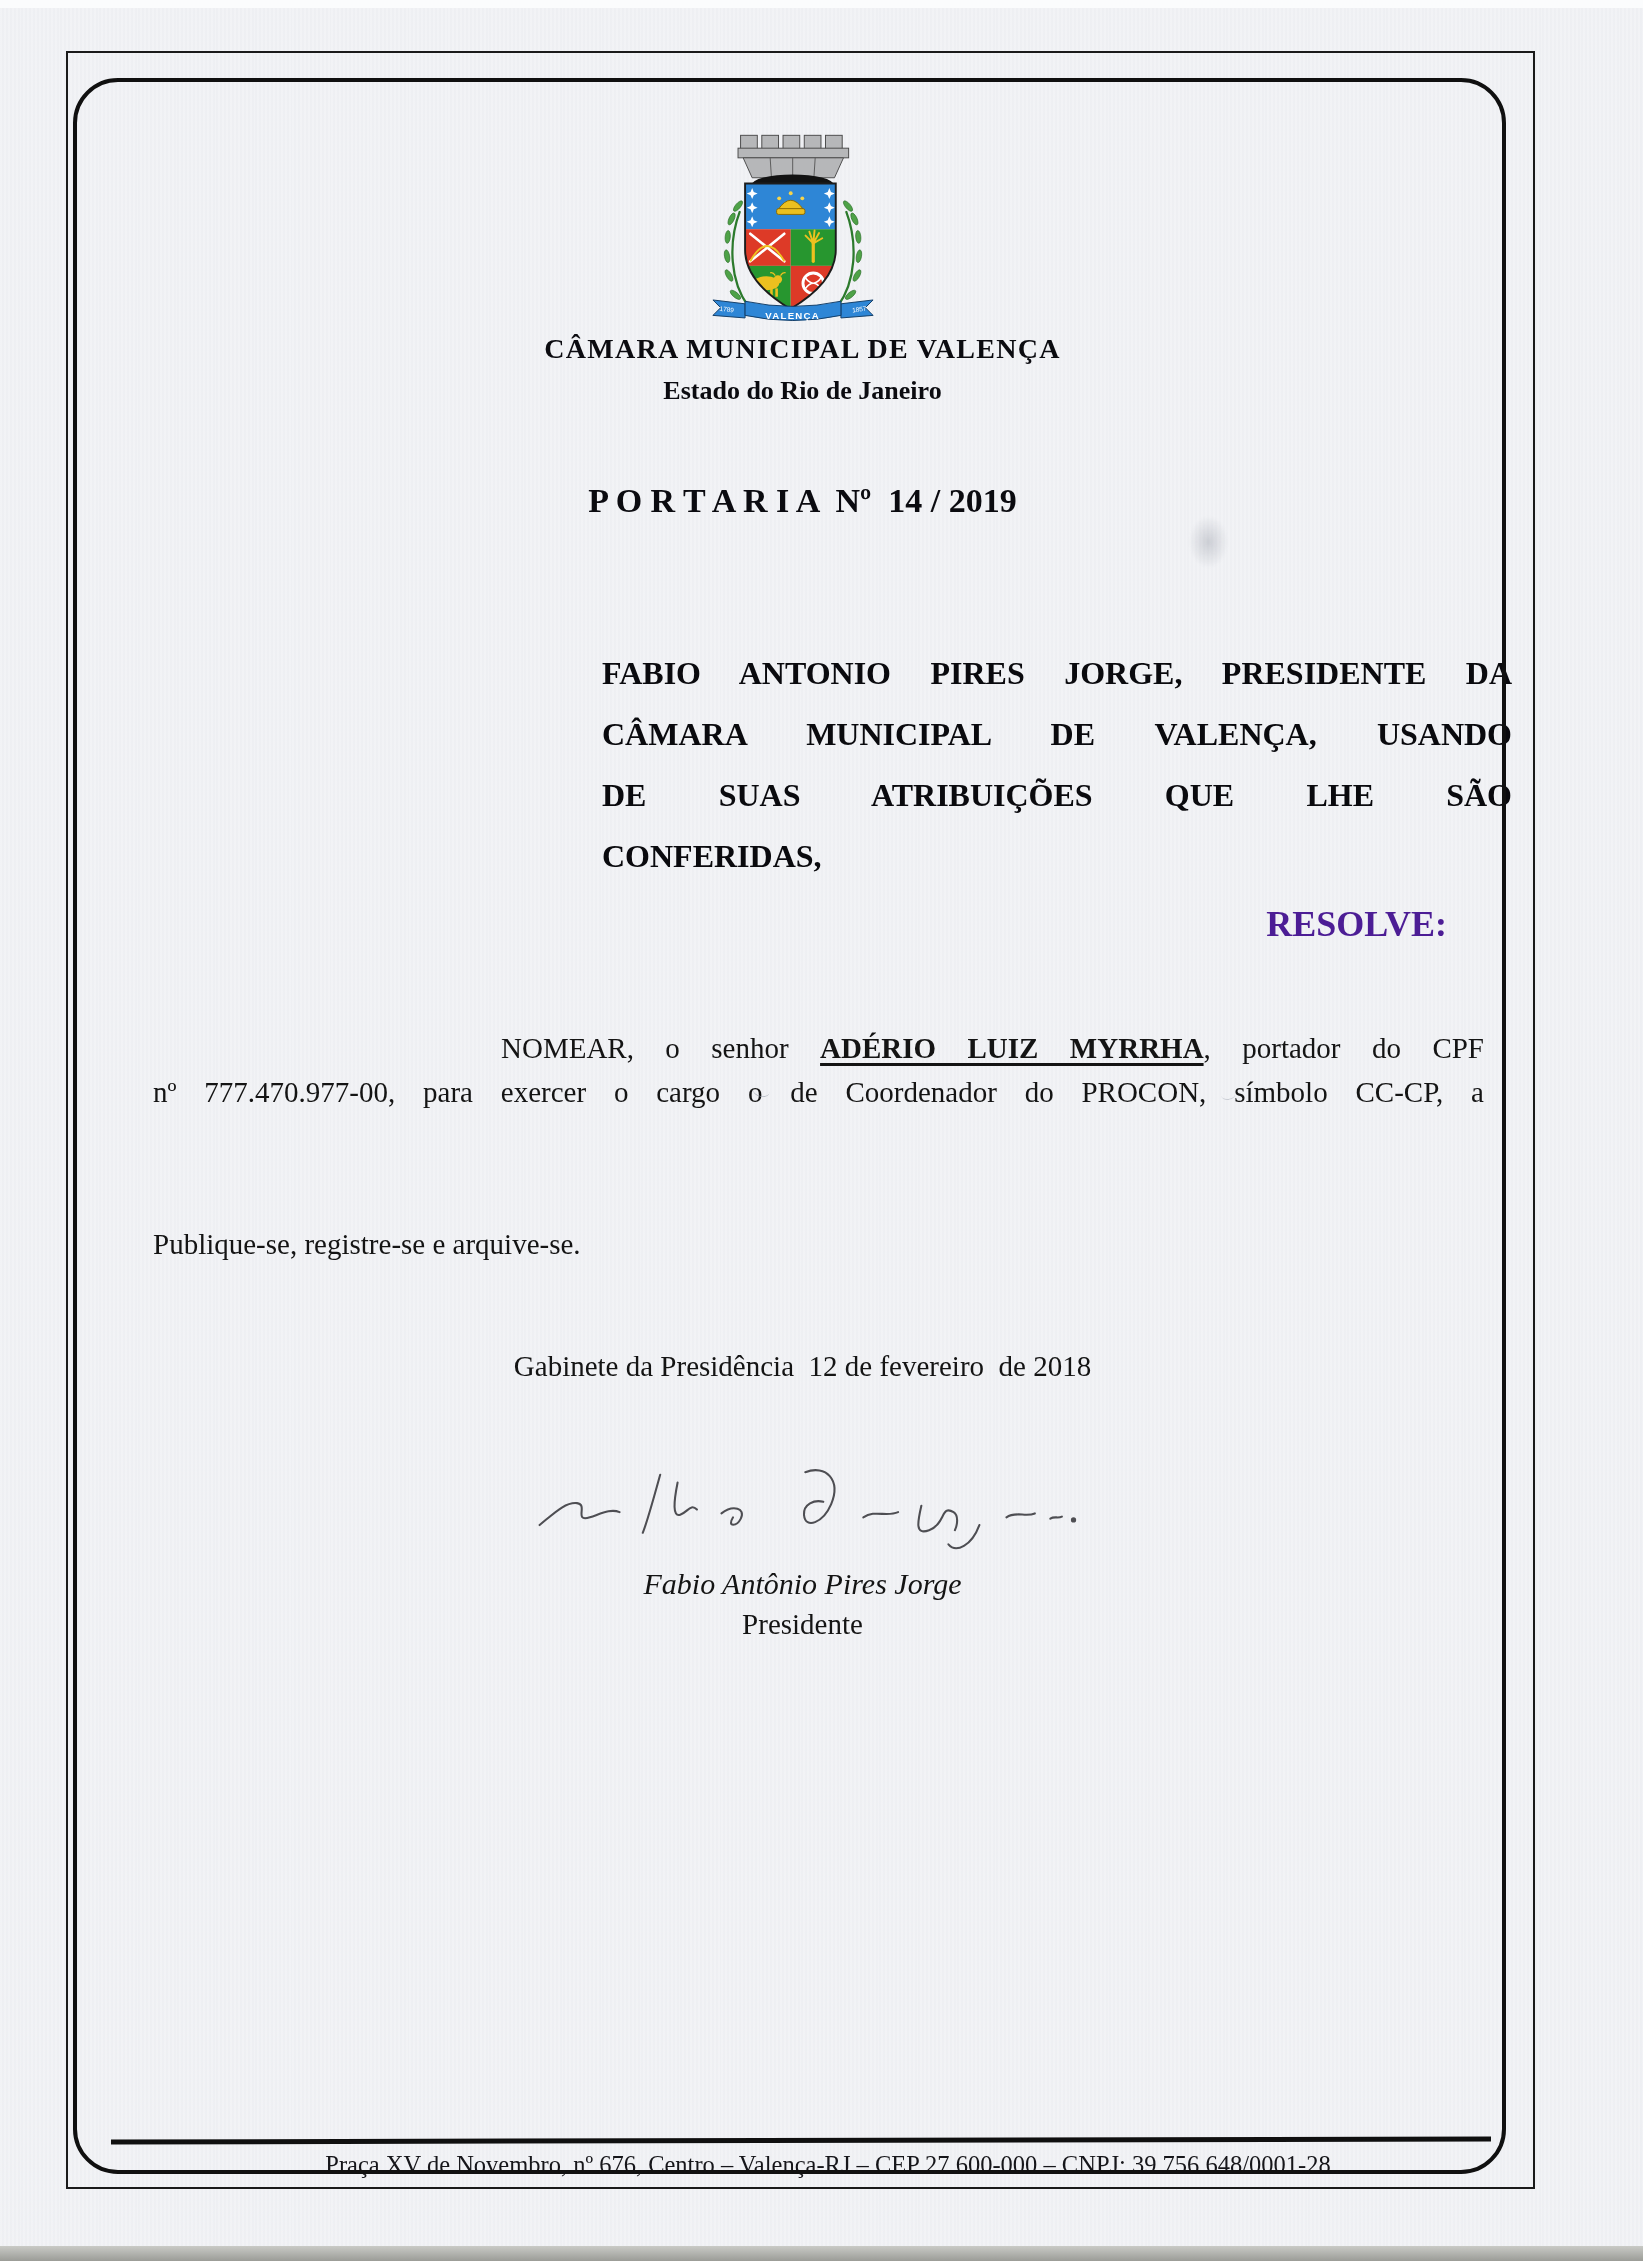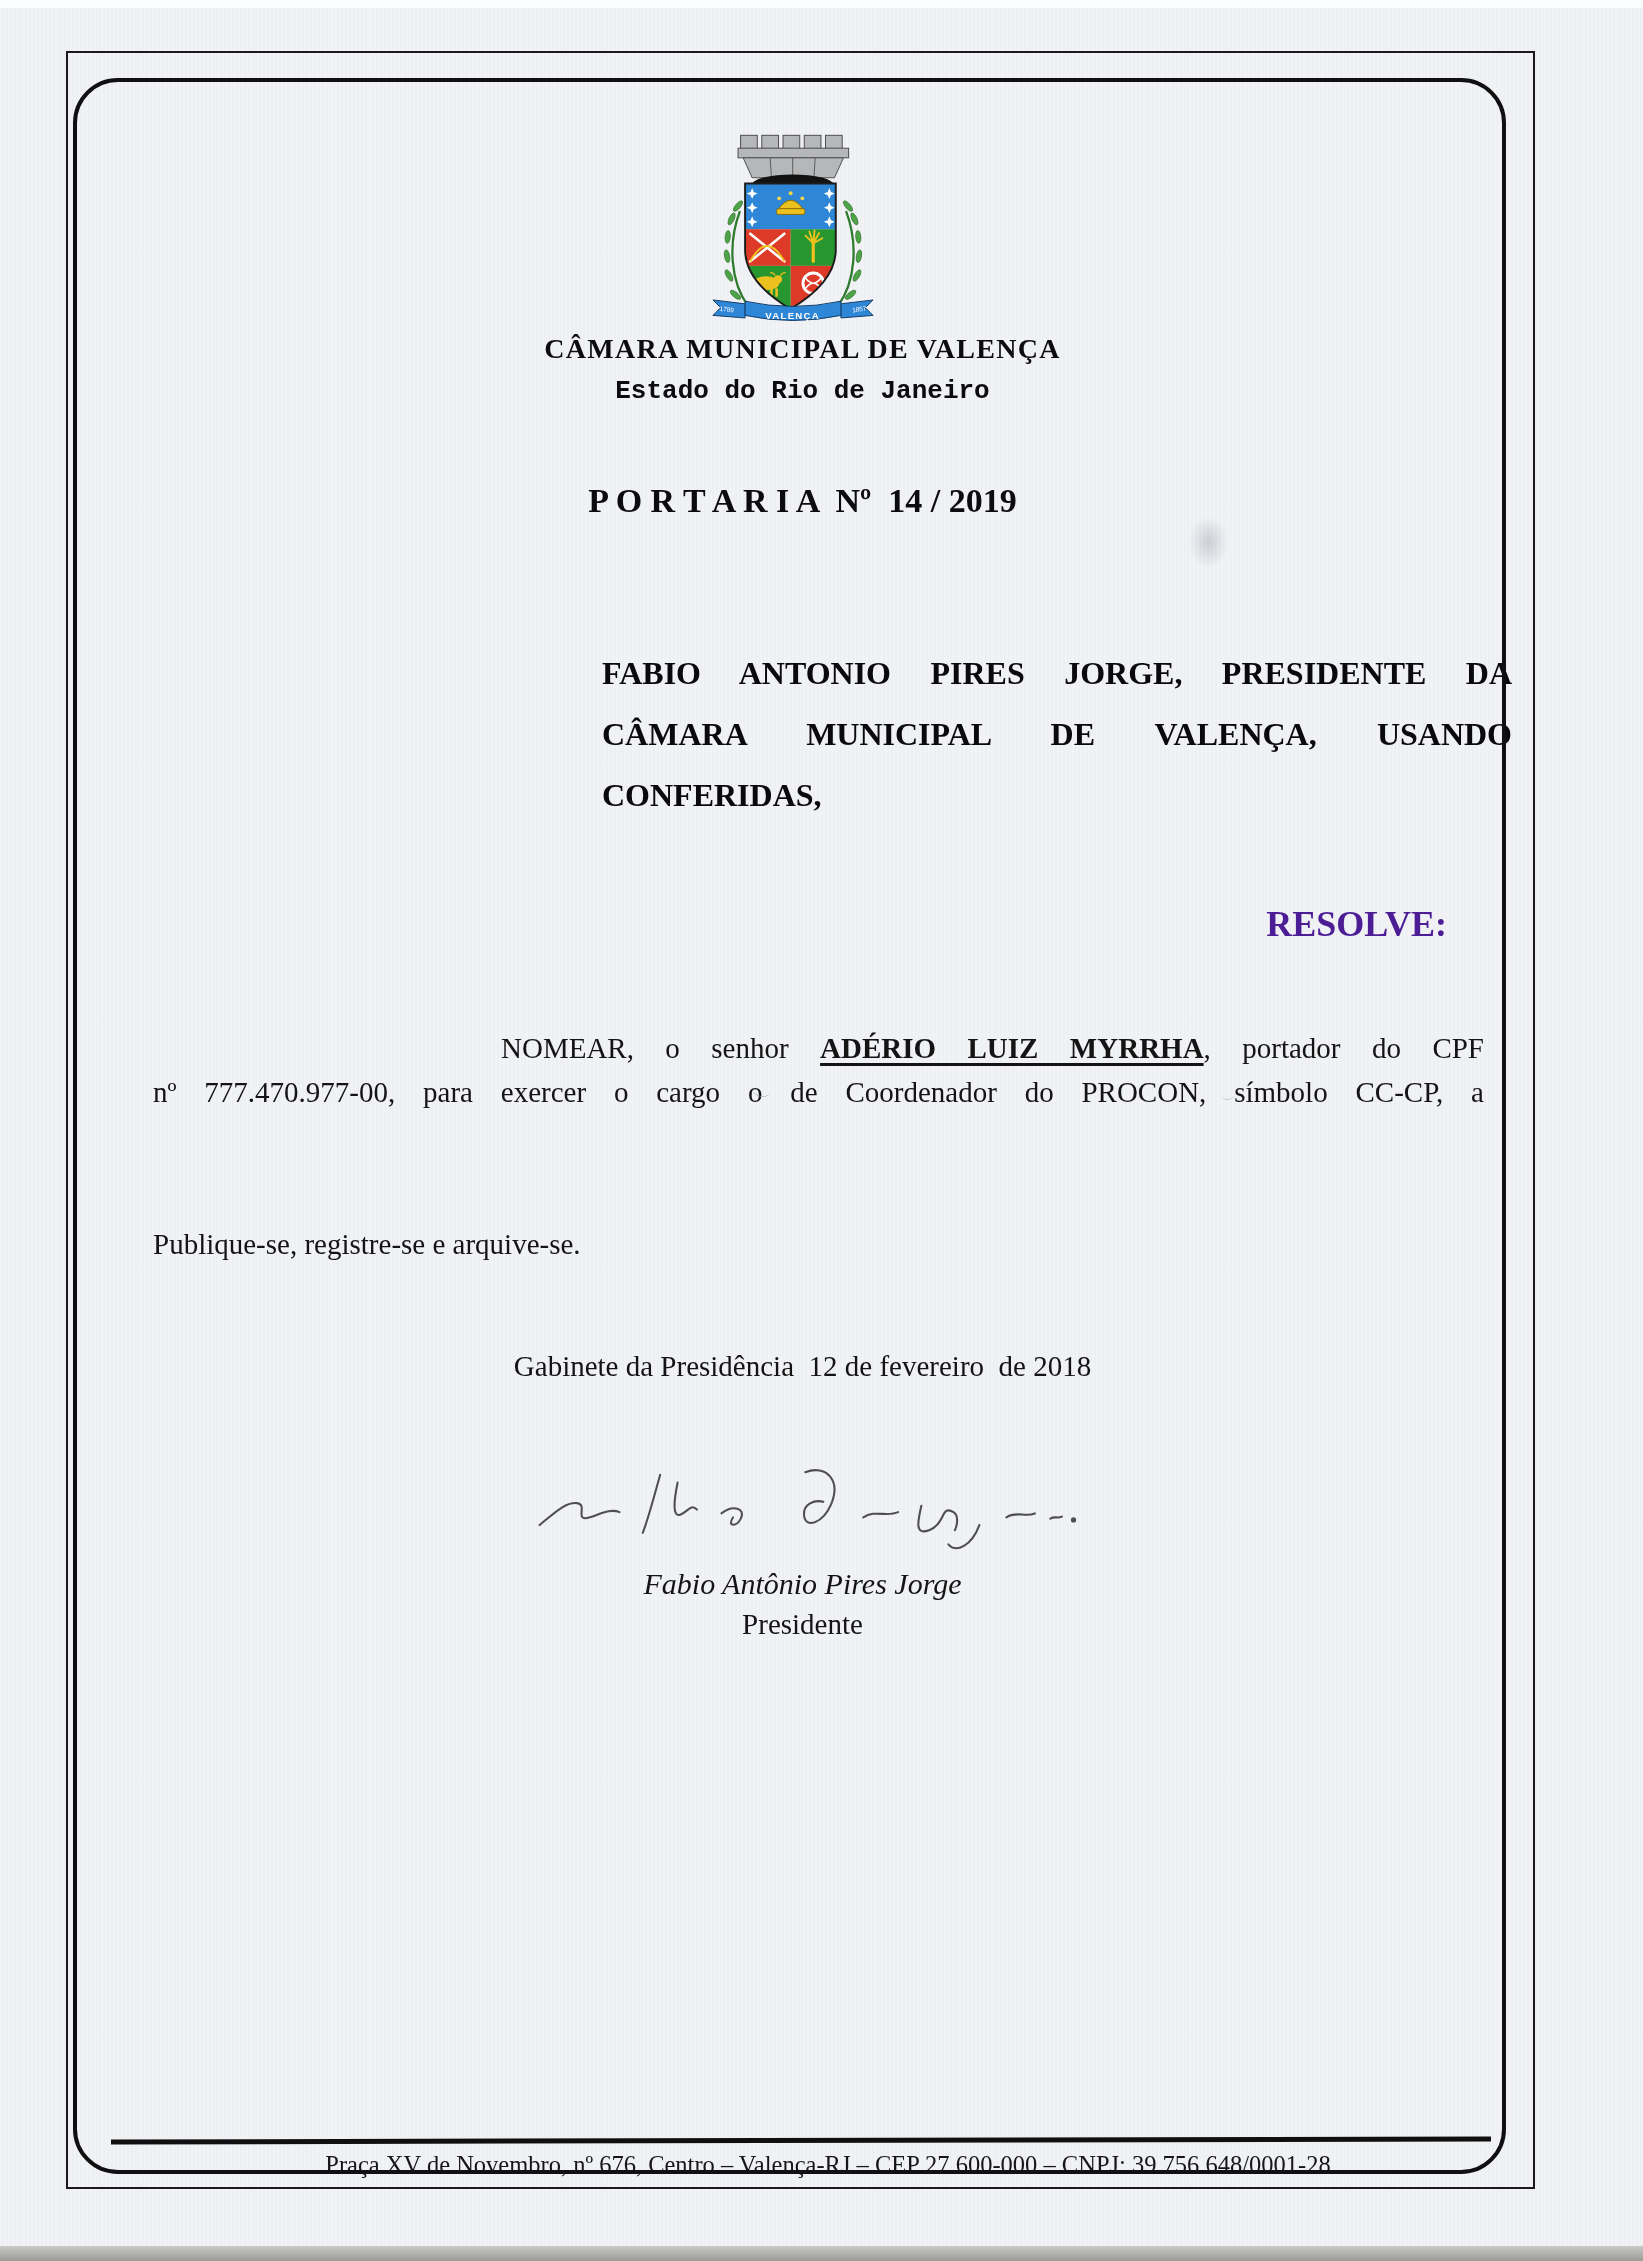--- a/index.html
+++ b/index.html
@@ -20,21 +20,21 @@
     background:repeating-linear-gradient(90deg, rgba(255,255,255,.06) 0 1.9px, rgba(120,130,150,.025) 1.9px 3.9px);
     pointer-events:none;}
   
   .outer-border{left:66px;top:51px;width:1469px;height:2138px;
     border:2.6px solid #1a1a1a;box-sizing:border-box;}
   .inner-border{left:73px;top:78px;width:1433px;height:2096px;
     border:4.5px solid #101010;border-radius:45px;box-sizing:border-box;z-index:3;}
   
   .center-col{left:97px;width:1411px;text-align:center;}
   .org-title{top:333px;font-weight:bold;font-size:28px;letter-spacing:1.3px;color:#0b0b10;}
-  .org-subtitle{top:376px;font-weight:bold;font-size:26px;color:#0b0b10;font-family:Liberation Mono, monospace;}
+  .org-subtitle{top:376px;font-weight:bold;font-size:26px;color:#0b0b10;}
   .ordinance{top:482px;font-weight:bold;font-size:34px;color:#0b0b10;white-space:pre;}
   
   .preamble{left:574px;top:643px;width:910px;font-weight:bold;font-size:32px;
     line-height:61px;color:#0a0a0e;margin-left:28px;}
   .jline{text-align:justify;text-align-last:justify;}
   .resolve{left:574px;top:903px;width:873px;text-align:right;
     font-weight:bold;font-size:36px;color:#4c1d95;}
   
   .appoint{left:153px;top:1026px;width:1331px;font-size:29px;line-height:44px;}
   .appoint .indent{padding-left:348px;}
@@ -167,20 +167,21 @@
   <text x="231" y="276" text-anchor="middle" font-family="Liberation Sans, sans-serif" font-size="10" fill="#ffffff" transform="rotate(-7 231 276)">1857</text>
 </svg>
 
 <div class="abs center-col org-title">CÂMARA MUNICIPAL DE VALENÇA</div>
 <div class="abs center-col org-subtitle">Estado do Rio de Janeiro</div>
 <div class="abs center-col ordinance">P O R T A R I A  Nº  14 / 2019</div>
 
 <div class="abs preamble">
   <div class="jline">FABIO ANTONIO PIRES JORGE, PRESIDENTE DA</div>
   <div class="jline">CÂMARA MUNICIPAL DE VALENÇA, USANDO</div>
+  <div class="jline">DE SUAS ATRIBUIÇÕES QUE LHE SÃO</div>
   <div>CONFERIDAS,</div>
 </div>
 
 <div class="abs resolve">RESOLVE:</div>
 
 <div class="abs appoint">
   <div class="jline indent"><span>NOMEAR, o senhor </span><span class="appointee">ADÉRIO LUIZ MYRRHA</span><span>, portador do CPF</span></div>
   <div class="jline">nº 777.470.977-00,  para exercer o cargo o de Coordenador do PROCON, símbolo CC-CP, a</div>
 </div>
 

